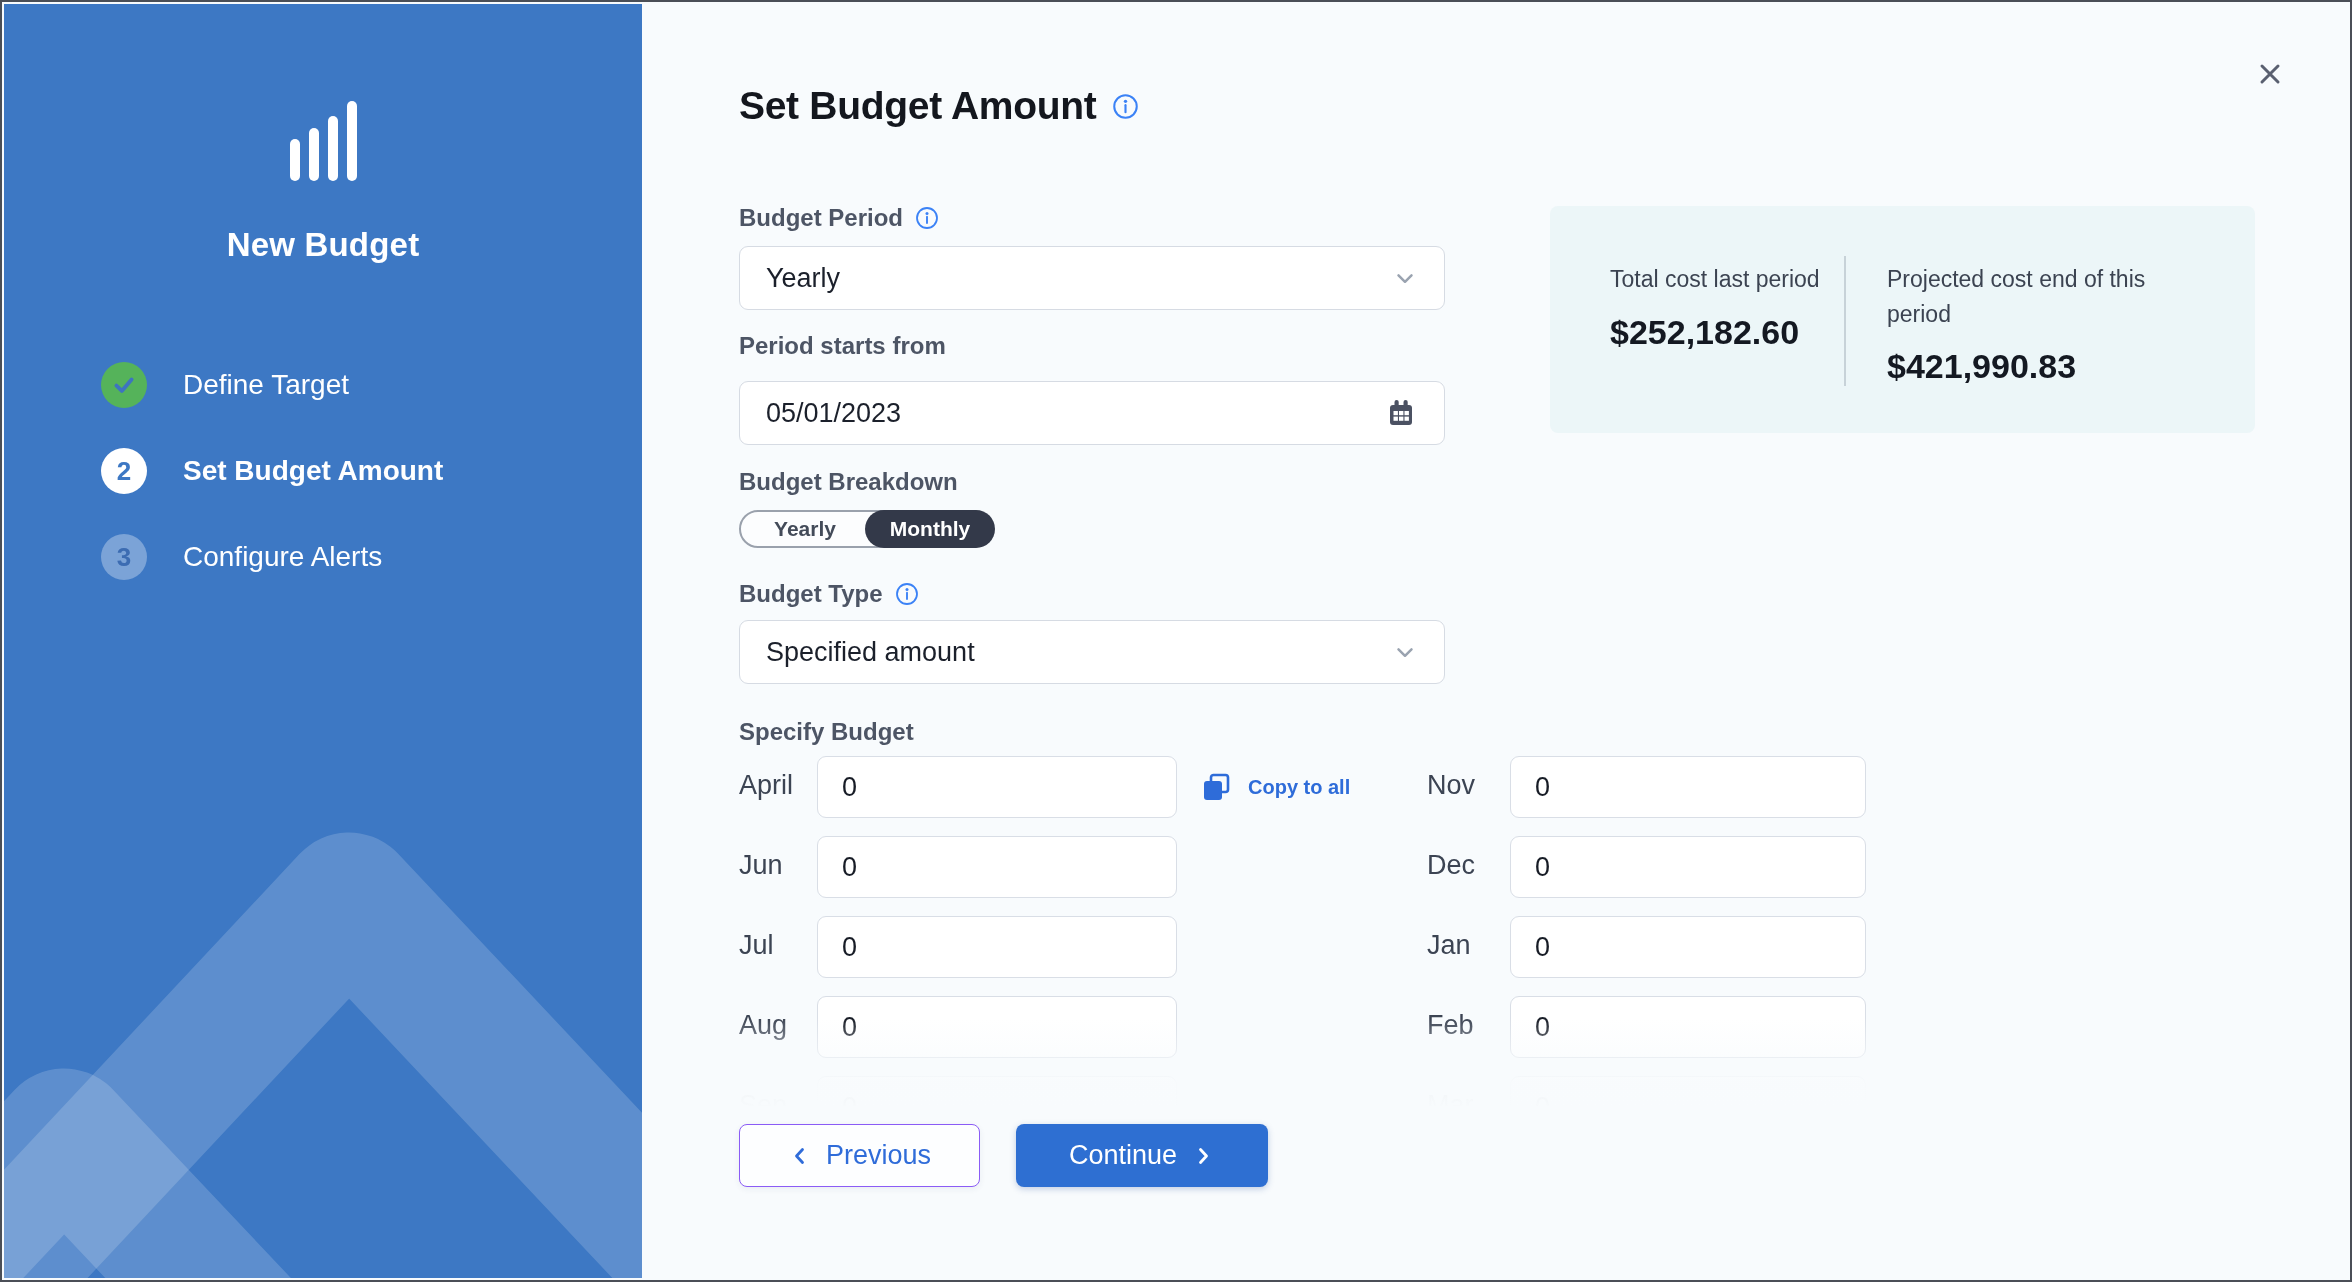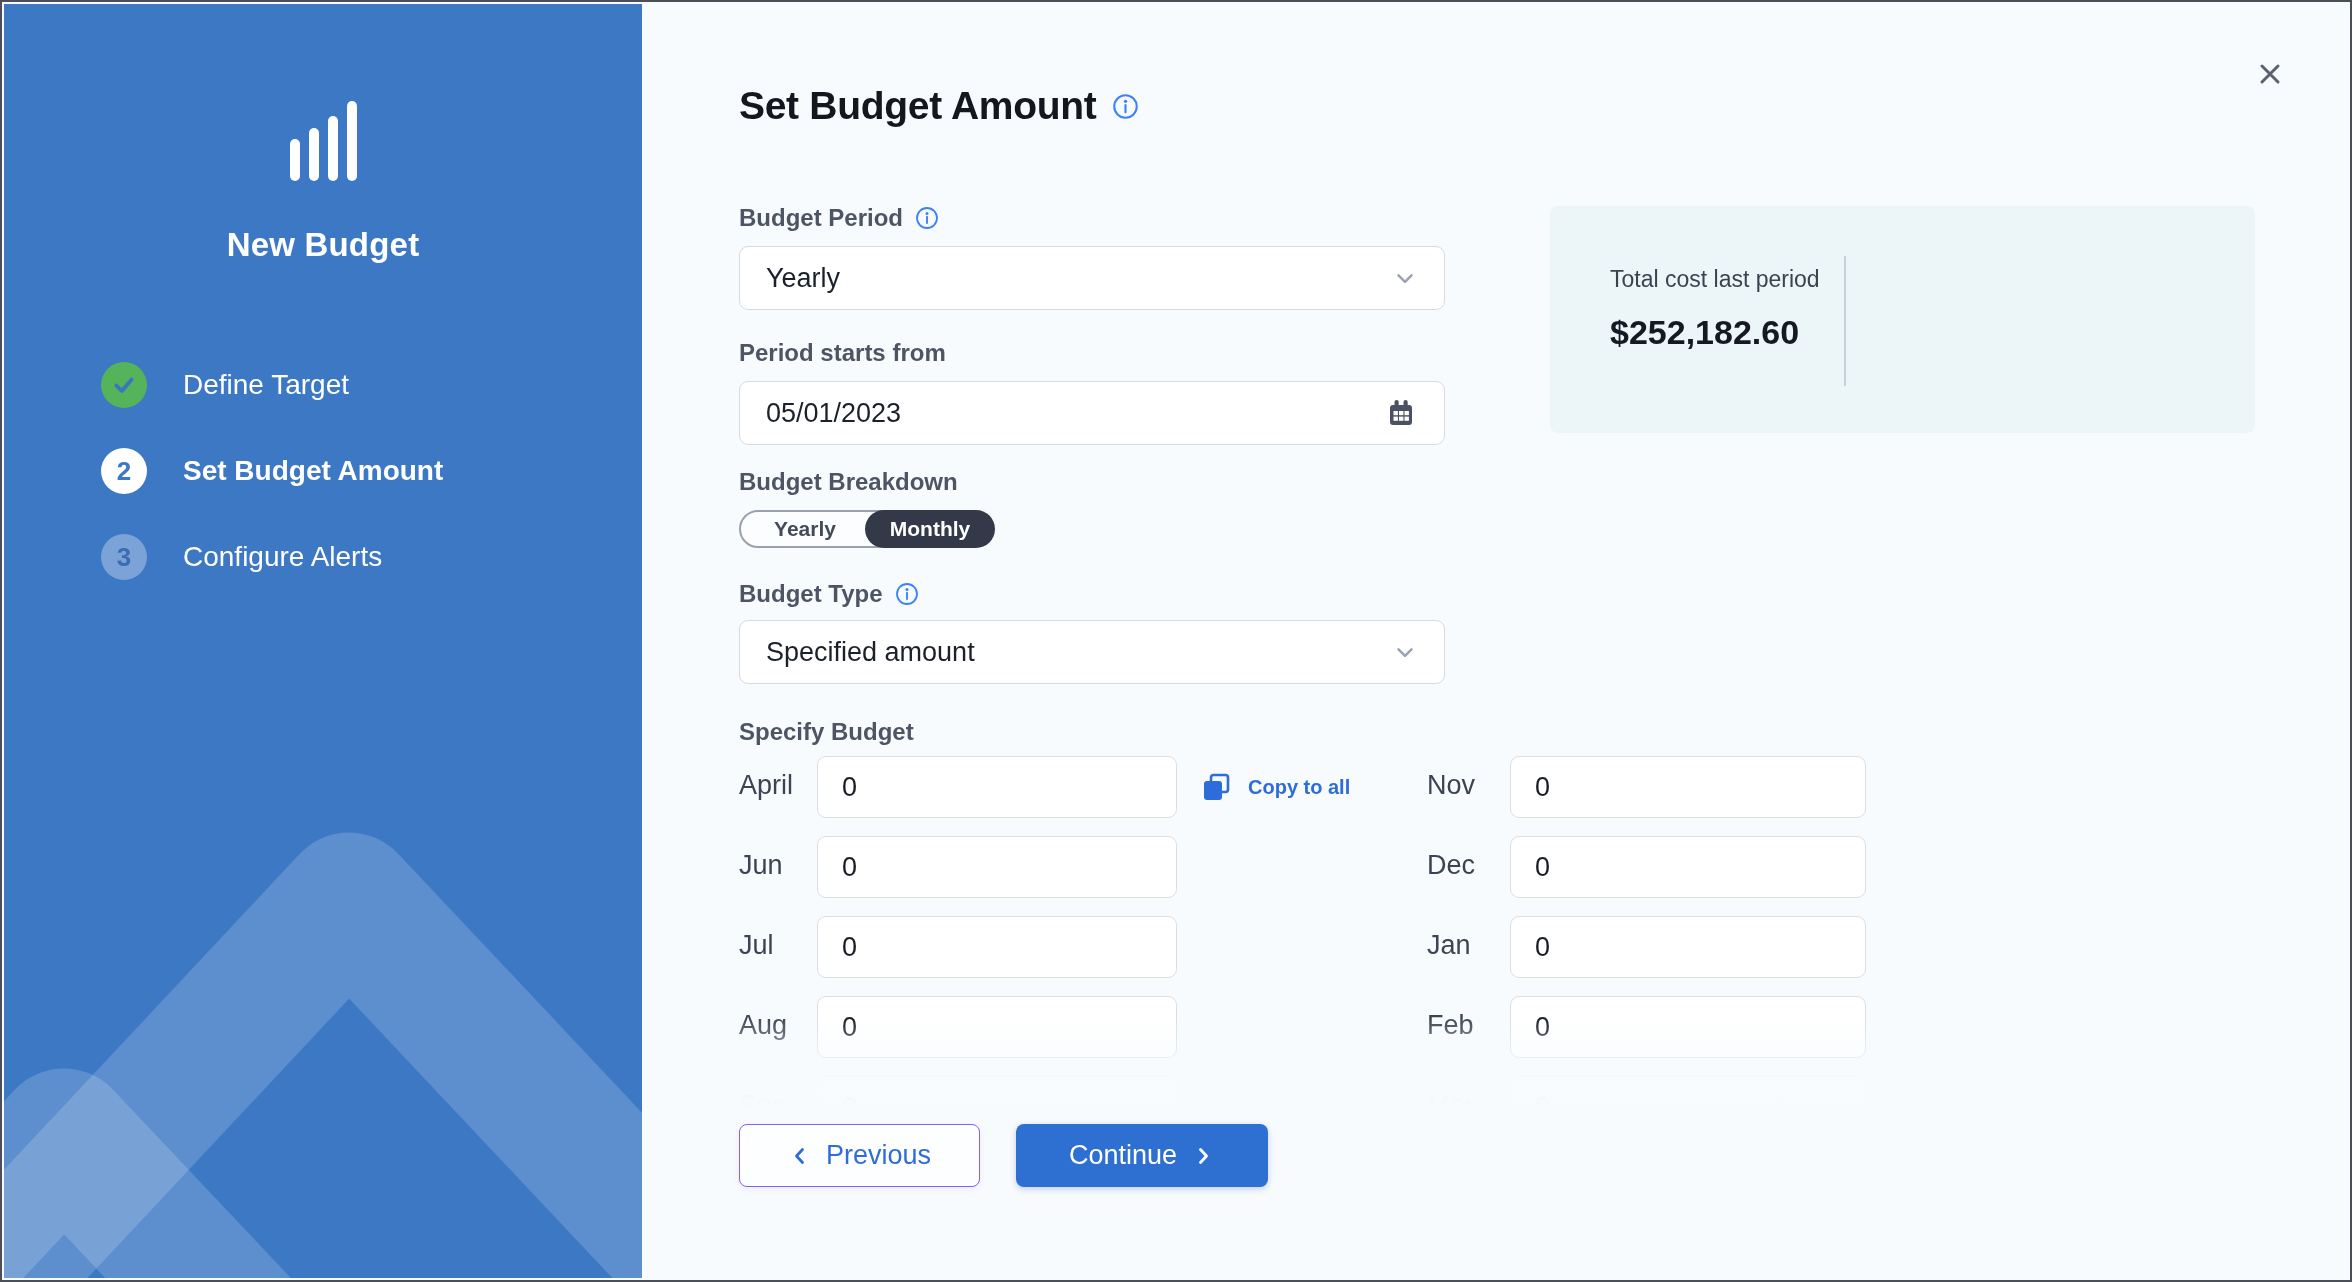--- a/index.html
+++ b/index.html
@@ -140,38 +140,42 @@
         <path d="M12 10.8 V 17" stroke="#3b82f6" stroke-width="1.9" stroke-linecap="round"></path>
       </svg>
     </div>
 
     <section class="stats">
       <div class="divider"></div>
       <div class="stat-col left">
         <div class="stat-label">Total cost last period</div>
         <div class="stat-value">$252,182.60</div>
       </div>
+      <div class="stat-col right">
+        <div class="stat-label">Projected cost end of this period</div>
+        <div class="stat-value">$421,990.83</div>
+      </div>
     </section>
 
     <div class="field-label" style="top:200px;">
       <span>Budget Period</span>
       <svg class="info-icon" viewBox="0 0 24 24" fill="none">
         <circle cx="12" cy="12" r="10" stroke="#3b82f6" stroke-width="1.8"></circle>
         <circle cx="12" cy="7.4" r="1.5" fill="#3b82f6"></circle>
         <path d="M12 10.8 V 17" stroke="#3b82f6" stroke-width="1.9" stroke-linecap="round"></path>
       </svg>
     </div>
     <div class="select-box" style="top:242px;">
       <span>Yearly</span>
       <svg class="chev" viewBox="0 0 24 24" fill="none">
         <path d="M6 9.5 L12 15.5 L18 9.5" stroke="#9aa3b0" stroke-width="2.3" stroke-linecap="round" stroke-linejoin="round"></path>
       </svg>
     </div>
 
-    <div class="field-label" style="top:335px;">
+    <div class="field-label" style="top:328px;">
       <span>Period starts from</span>
     </div>
     <div class="date-box" style="top:377px;">
       <span>05/01/2023</span>
       <svg class="cal" viewBox="0 0 34 34" fill="none">
         <rect x="6" y="9" width="22" height="20" rx="3" fill="#4b5162"></rect>
         <rect x="10.5" y="4" width="4.2" height="7" rx="2.1" fill="#4b5162"></rect>
         <rect x="19.5" y="4" width="4.2" height="7" rx="2.1" fill="#4b5162"></rect>
         <g fill="#ffffff">
           <rect x="9.5" y="15" width="4.4" height="4.2"></rect>

